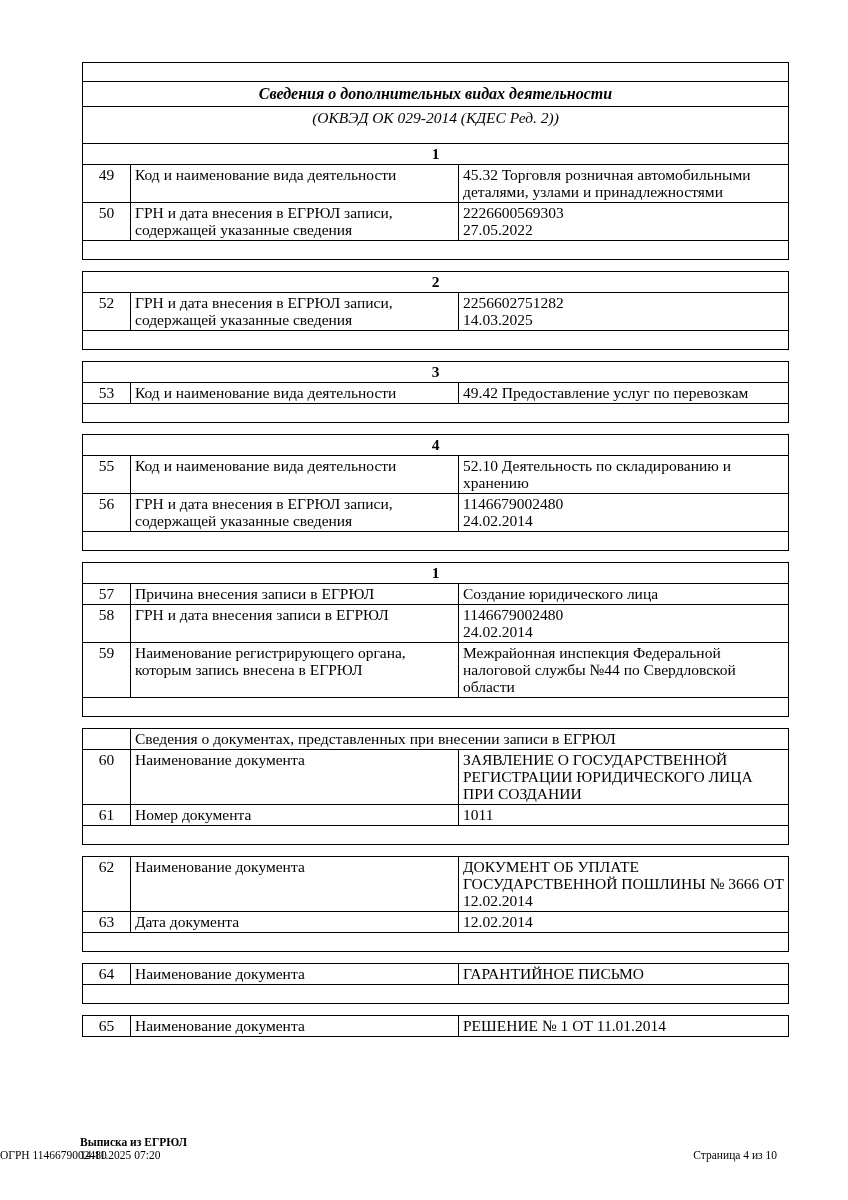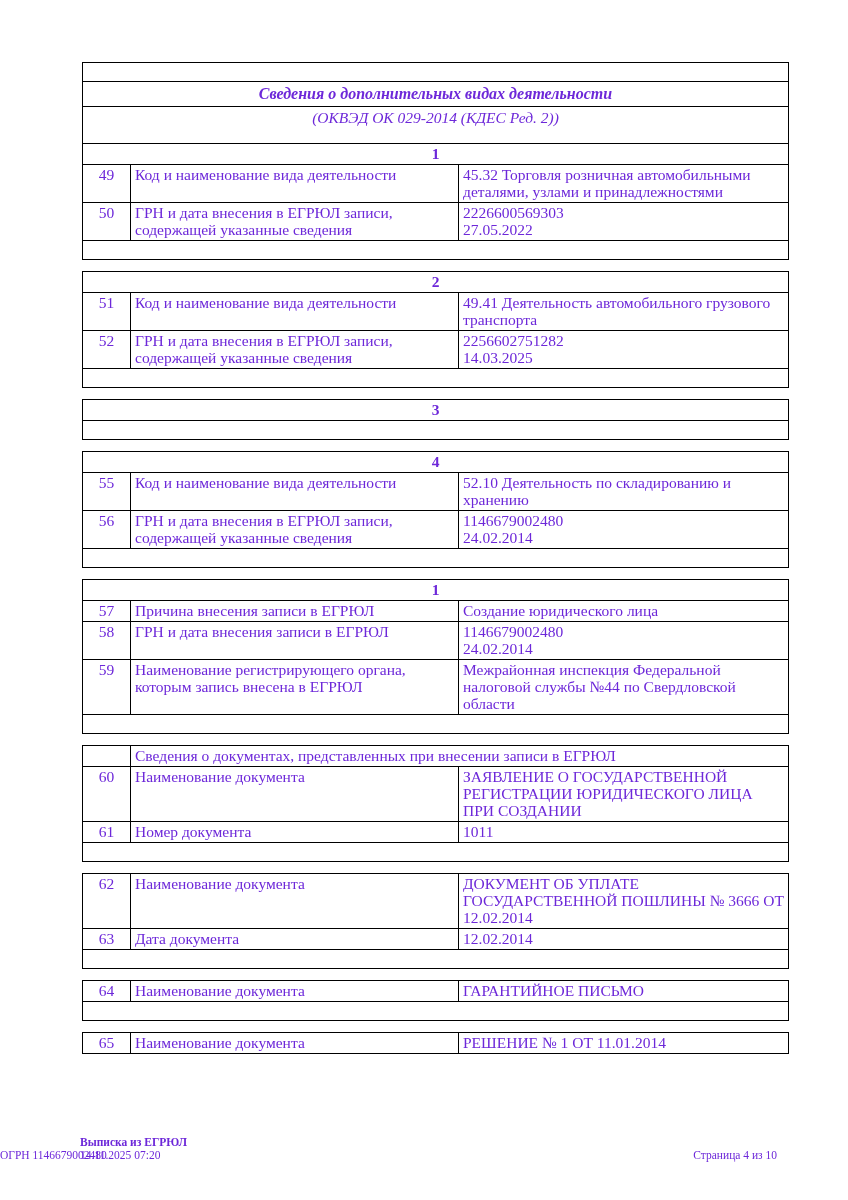--- a/index.html
+++ b/index.html
@@ -3,21 +3,21 @@
 <meta charset="utf-8">
 <style>
   * { box-sizing: border-box; margin: 0; padding: 0; }
   html, body { background: #ffffff; }
   .sheet {
     position: relative;
     width: 848px;
     height: 1200px;
     background: #ffffff;
     font-family: "Liberation Serif", "DejaVu Serif", serif;
-    color: #6d28d9;
+    color: #000000;
     overflow: hidden;
   }
   .content {
     position: absolute;
     left: 82px;
     top: 62px;
     width: 706px;
   }
   table.blk {
     border-collapse: collapse;
@@ -131,25 +131,20 @@
       <colgroup>
           <col class="c-num">
           <col class="c-label">
           <col class="c-value">
         </colgroup>
       <tbody>
           <tr>
             <td colspan="3" class="groupno">2</td>
           </tr>
       <tr>
-        <td class="num">51</td>
-        <td class="lbl">Код и наименование вида деятельности</td>
-        <td class="val">49.41 Деятельность автомобильного грузового транспорта</td>
-      </tr>
-      <tr>
         <td class="num">52</td>
         <td class="lbl">ГРН и дата внесения в ЕГРЮЛ записи, содержащей указанные сведения</td>
         <td class="val">2256602751282
 14.03.2025</td>
       </tr>
       <tr class="spacer">
             <td colspan="3"></td>
           </tr>
     </tbody>
       </table>
@@ -157,20 +152,25 @@
     <table class="blk">
       <colgroup>
           <col class="c-num">
           <col class="c-label">
           <col class="c-value">
         </colgroup>
       <tbody>
           <tr>
             <td colspan="3" class="groupno">3</td>
           </tr>
+      <tr>
+        <td class="num">53</td>
+        <td class="lbl">Код и наименование вида деятельности</td>
+        <td class="val">49.42 Предоставление услуг по перевозкам</td>
+      </tr>
       <tr class="spacer">
             <td colspan="3"></td>
           </tr>
     </tbody>
       </table>
 
     <table class="blk">
       <colgroup>
           <col class="c-num">
           <col class="c-label">

